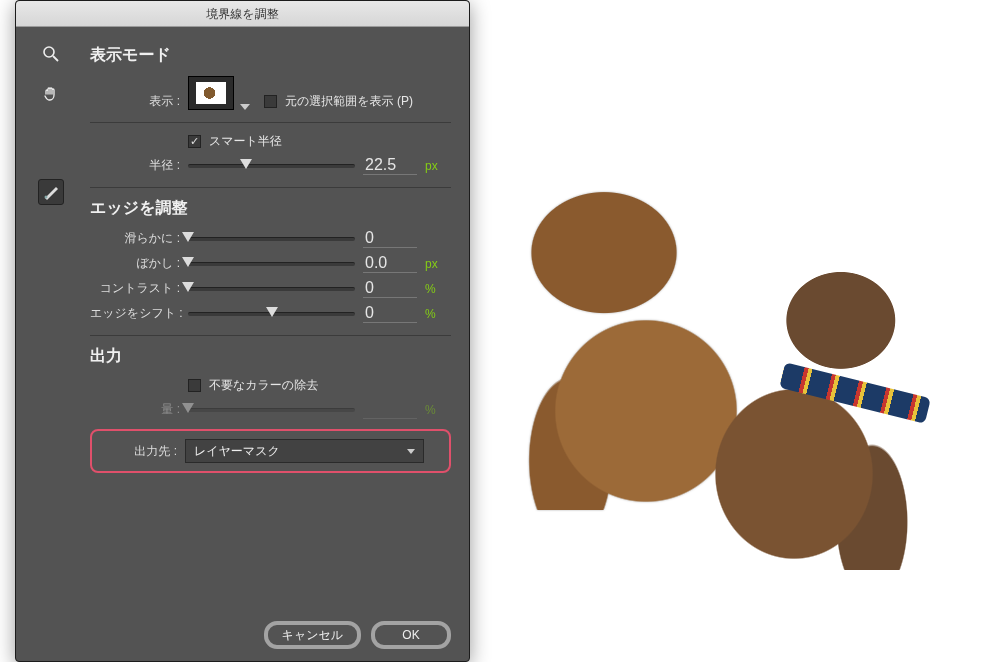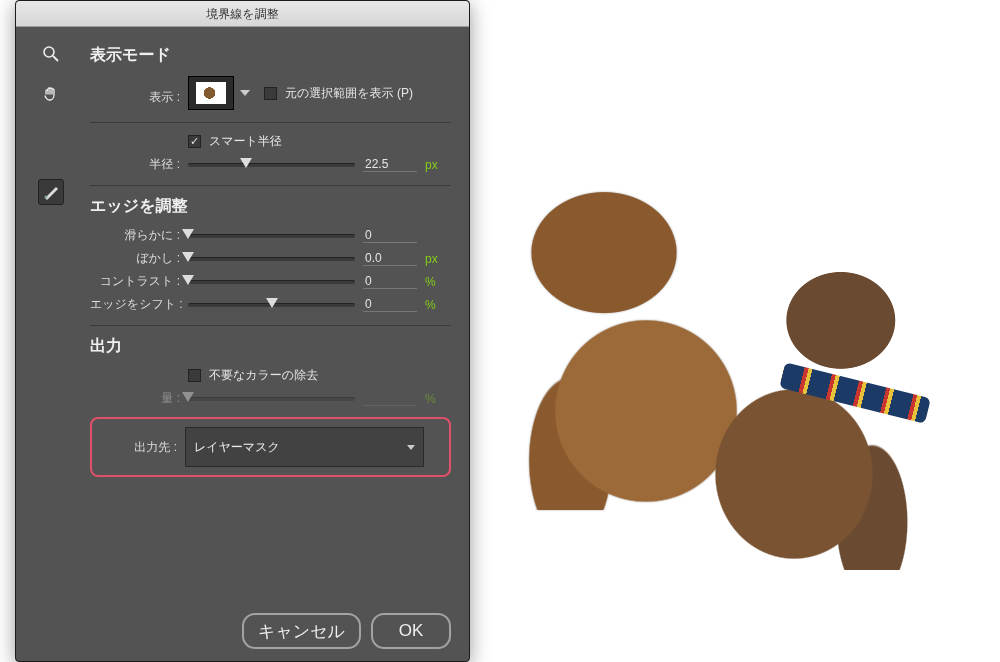--- a/index.html
+++ b/index.html
@@ -31,37 +31,37 @@
   .thumb::after { content:""; width:30px; height:22px; background:#fff; }
   .thumb .dog { position:absolute; width:14px; height:12px; background:radial-gradient(circle at 40% 50%, #815a2e 55%, transparent 56%); }
   .chev { width:0;height:0;border-left:5px solid transparent;border-right:5px solid transparent;border-top:6px solid #ccc; margin-left:-2px;}
 
   .chk { width:13px; height:13px; border:1px solid #222; background:#3a3a3a; display:inline-flex; align-items:center; justify-content:center; }
   .chk.checked::after { content:"✓"; color:#e0e0e0; font-size:11px; line-height:1; }
 
   .slider-track { position:relative; height:4px; background:#3a3a3a; border-top:1px solid #222; border-radius:2px; flex:1; }
   .slider-thumb { position:absolute; top:-6px; width:0;height:0;
     border-left:6px solid transparent;border-right:6px solid transparent;border-top:10px solid #ddd; transform:translateX(-50%); }
-  .val { width:54px; background:transparent; color:#e6e6e6; border:none; border-bottom:1px solid #777; text-align:left; padding:0 2px; font-size:12px; outline:none;}
+  .val { width:54px; background:transparent; color:#e6e6e6; border:none; border-bottom:1px solid #777; text-align:left; padding:0 2px; font-size:16px; outline:none;}
   .unit { width:26px; color:#84cc16; }
 
   .divider { height:1px; background:#454545; margin: 12px 0 10px; border-top:1px solid #3b3b3b; }
 
   .select {
-    flex:1; height:40px; background:#424242; border:1px solid #2a2a2a; color:#eee;
+    flex:1; height:24px; background:#424242; border:1px solid #2a2a2a; color:#eee;
     display:flex; align-items:center; justify-content:space-between; padding:0 8px;
   }
   .select .caret { width:0;height:0;border-left:4px solid transparent;border-right:4px solid transparent;border-top:5px solid #ccc; }
 
   .highlight-box { border:2px solid #e0506b; border-radius:8px; padding:8px 25px; margin-top:10px; }
 
   .footer { position:absolute; bottom:12px; right:18px; display:flex; gap:10px; }
   .btn {
-    min-width:80px; height:26px; border:2px solid #a3a3a3; border-radius:13px; background:#535353;
-    color:#eee; display:flex; align-items:center; justify-content:center; font-size:17px; padding:16px 14px;
+    min-width:80px; height:26px; border:4px solid #a3a3a3; border-radius:13px; background:#535353;
+    color:#eee; display:flex; align-items:center; justify-content:center; font-size:12px; padding:10px 14px;
   }
 
   .disabled { opacity:.45; }
   .preview {
     position:absolute; left:480px; top:120px; width:500px; height:480px;
   }
   .dogshape1 {
     position:absolute; left:40px; top:60px; width:280px; height:330px;
     background:
       radial-gradient(ellipse 120px 100px at 30% 22%, #8a5a2e 60%, transparent 61%),
@@ -105,21 +105,21 @@
         <svg width="18" height="18" viewBox="0 0 18 18">
             <path d="M3 15 l3 -3 l8 -8 l2 2 l-8 8 l-3 3z" fill="#ddd"></path>
             <circle cx="4" cy="14" r="1.5" fill="#8aa"></circle>
           </svg>
       </div>
     </div>
 
     <div class="maincol">
 
       <div class="section-title">表示モード</div>
-      <div class="subrow" style="align-items:center">
+      <div class="subrow" style="align-items:flex-end">
         <div class="label-right" style="padding-top:8px">表示 :</div>
         <div class="thumb">
             <div class="dog"></div>
           </div>
         <div class="chev"></div>
         <div style="flex:1; margin-left:6px">
           <div class="subrow" style="margin:0">
             <span class="chk"></span>
             <span>元の選択範囲を表示 (P)</span>
           </div>

